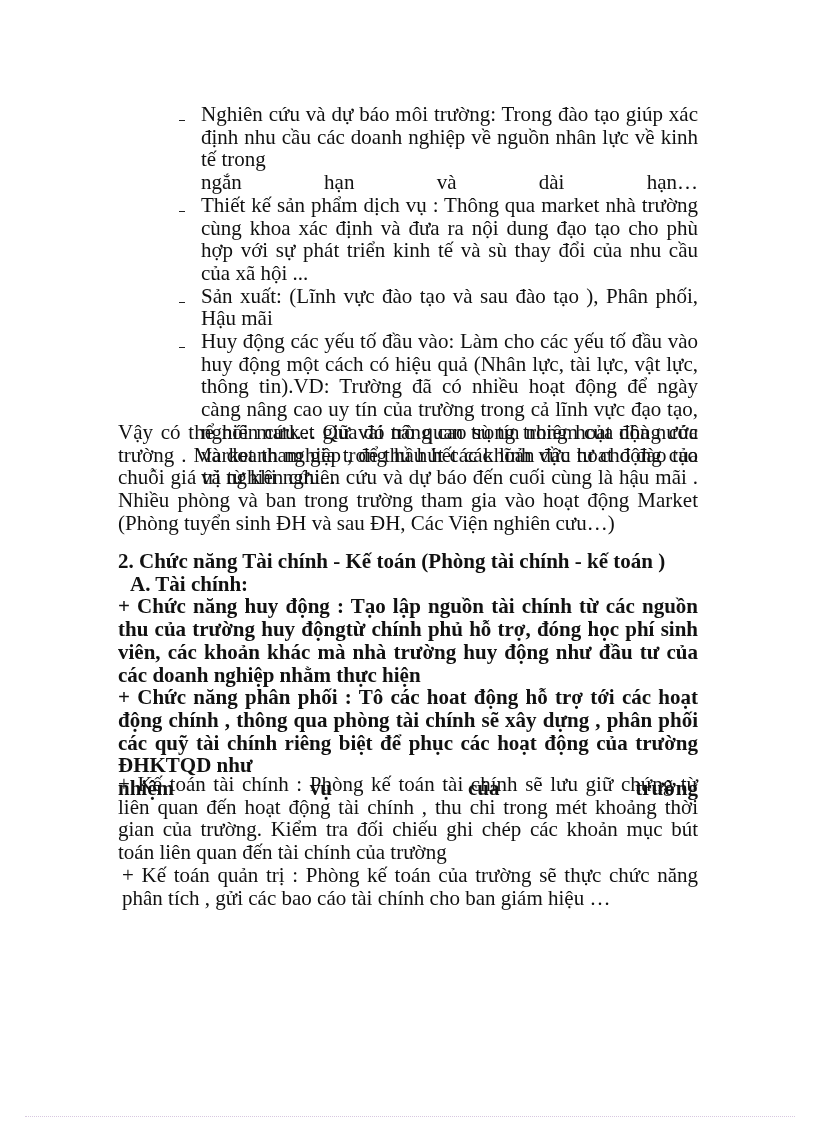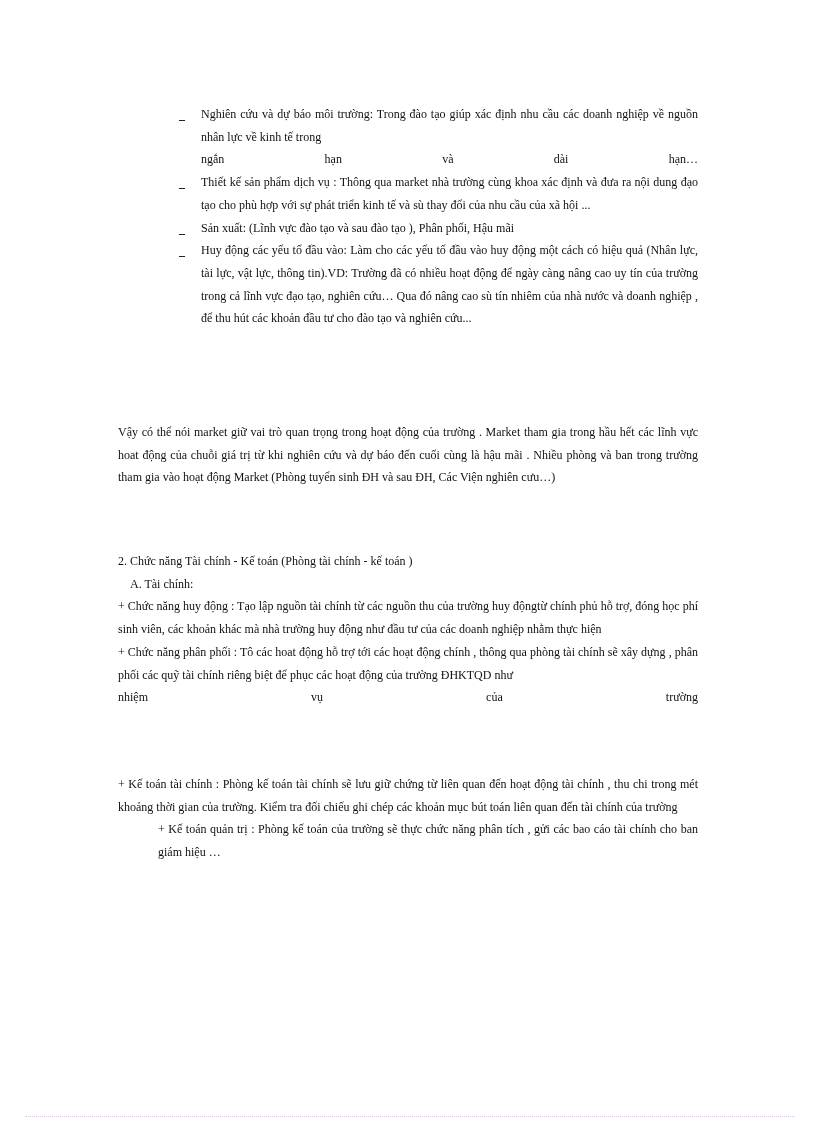--- a/index.html
+++ b/index.html
@@ -1,20 +1,20 @@
 <!DOCTYPE html>
 <html><head>
   <meta charset="utf-8">
   <style>
     html, body { margin: 0; padding: 0; background: #ffffff; }
     body { width: 816px; height: 1123px; position: relative; overflow: hidden; }
     .page {
       position: absolute; left: 0; top: 0; width: 816px; height: 1123px;
       font-family: "Liberation Serif", "DejaVu Serif", serif;
-      font-size: 12px; color: #111111;
+      font-size: 21px; color: #111111;
     }
     .text { line-height: 22.7px; }
     .bullets {
       position: absolute; left: 178px; top: 103px; width: 520px;
       margin: 0; padding: 0; list-style: none;
     }
     .bullets li {
       position: relative; padding-left: 23px; text-align: justify;
       text-align-last: auto;
     }
@@ -57,28 +57,28 @@
       <span>Sản xuất: (Lĩnh vực đào tạo và sau đào tạo ), Phân phối, Hậu mãi</span>
     </li>
     <li>
       <span class="mark"></span>
       <span>Huy động các yếu tố đầu vào: Làm cho các yếu tố đầu vào huy động một cách có hiệu quả (Nhân lực, tài lực, vật lực, thông tin).VD: Trường đã có nhiều hoạt động để ngày càng nâng cao uy tín của trường trong cả lĩnh vực đạo tạo, nghiên cứu… Qua đó nâng cao sù tín nhiêm của nhà nước và doanh nghiệp , để thu hút các khoản đầu tư cho đào tạo và nghiên cứu...</span>
     </li>
   </ul>
 
   <p class="para text" style="top:421px;">Vậy có thể nói market giữ vai trò quan trọng trong hoạt động của trường . Market tham gia trong hầu hết các lĩnh vực hoat động của chuỗi giá trị từ khi nghiên cứu và dự báo đến cuối cùng là hậu mãi . Nhiều phòng và ban trong trường tham gia vào hoạt động Market (Phòng tuyển sinh ĐH và sau ĐH, Các Viện nghiên cưu…)</p>
 
-  <div class="para text" style="top:550px;">
+  <div class="para text" style="top:550px;font-weight:bold;">
     <span class="line">2. Chức năng Tài chính - Kế toán (Phòng tài chính - kế toán )</span>
     <span class="line indent1">A. Tài chính:</span>
     <span>+ Chức năng huy động : Tạo lập nguồn tài chính từ các nguồn thu của trường huy độngtừ chính phủ hỗ trợ, đóng học phí sinh viên, các khoản khác mà nhà trường huy động như đầu tư của các doanh nghiệp nhằm thực hiện</span>
     <span class="line" style="text-align:justify;">+ Chức năng phân phối : Tô các hoat động hỗ trợ tới các hoạt động chính , thông qua phòng tài chính sẽ xây dựng , phân phối các quỹ tài chính riêng biệt để phục các hoạt động của trường ĐHKTQD như</span>
     <span class="line just">nhiệm vụ của trường</span>
   </div>
 
   <div class="para text" style="top:773px;">
     <span class="line" style="text-align:justify;">+ Kế toán tài chính : Phòng kế toán tài chính sẽ lưu giữ chứng từ liên quan đến hoạt động tài chính , thu chi trong mét khoảng thời gian của trường. Kiểm tra đối chiếu ghi chép các khoản mục bút toán liên quan đến tài chính của trường</span>
-    <span class="line indent3" style="text-align:justify;margin-left:36px;">+ Kế toán quản trị : Phòng kế toán của trường sẽ thực chức năng phân tích , gửi các bao cáo tài chính cho ban giám hiệu …</span>
+    <span class="line indent3" style="text-align:justify;">+ Kế toán quản trị : Phòng kế toán của trường sẽ thực chức năng phân tích , gửi các bao cáo tài chính cho ban giám hiệu …</span>
   </div>
 
 
   <div class="dotted-rule"></div>
 </div>
 
 </body></html>

